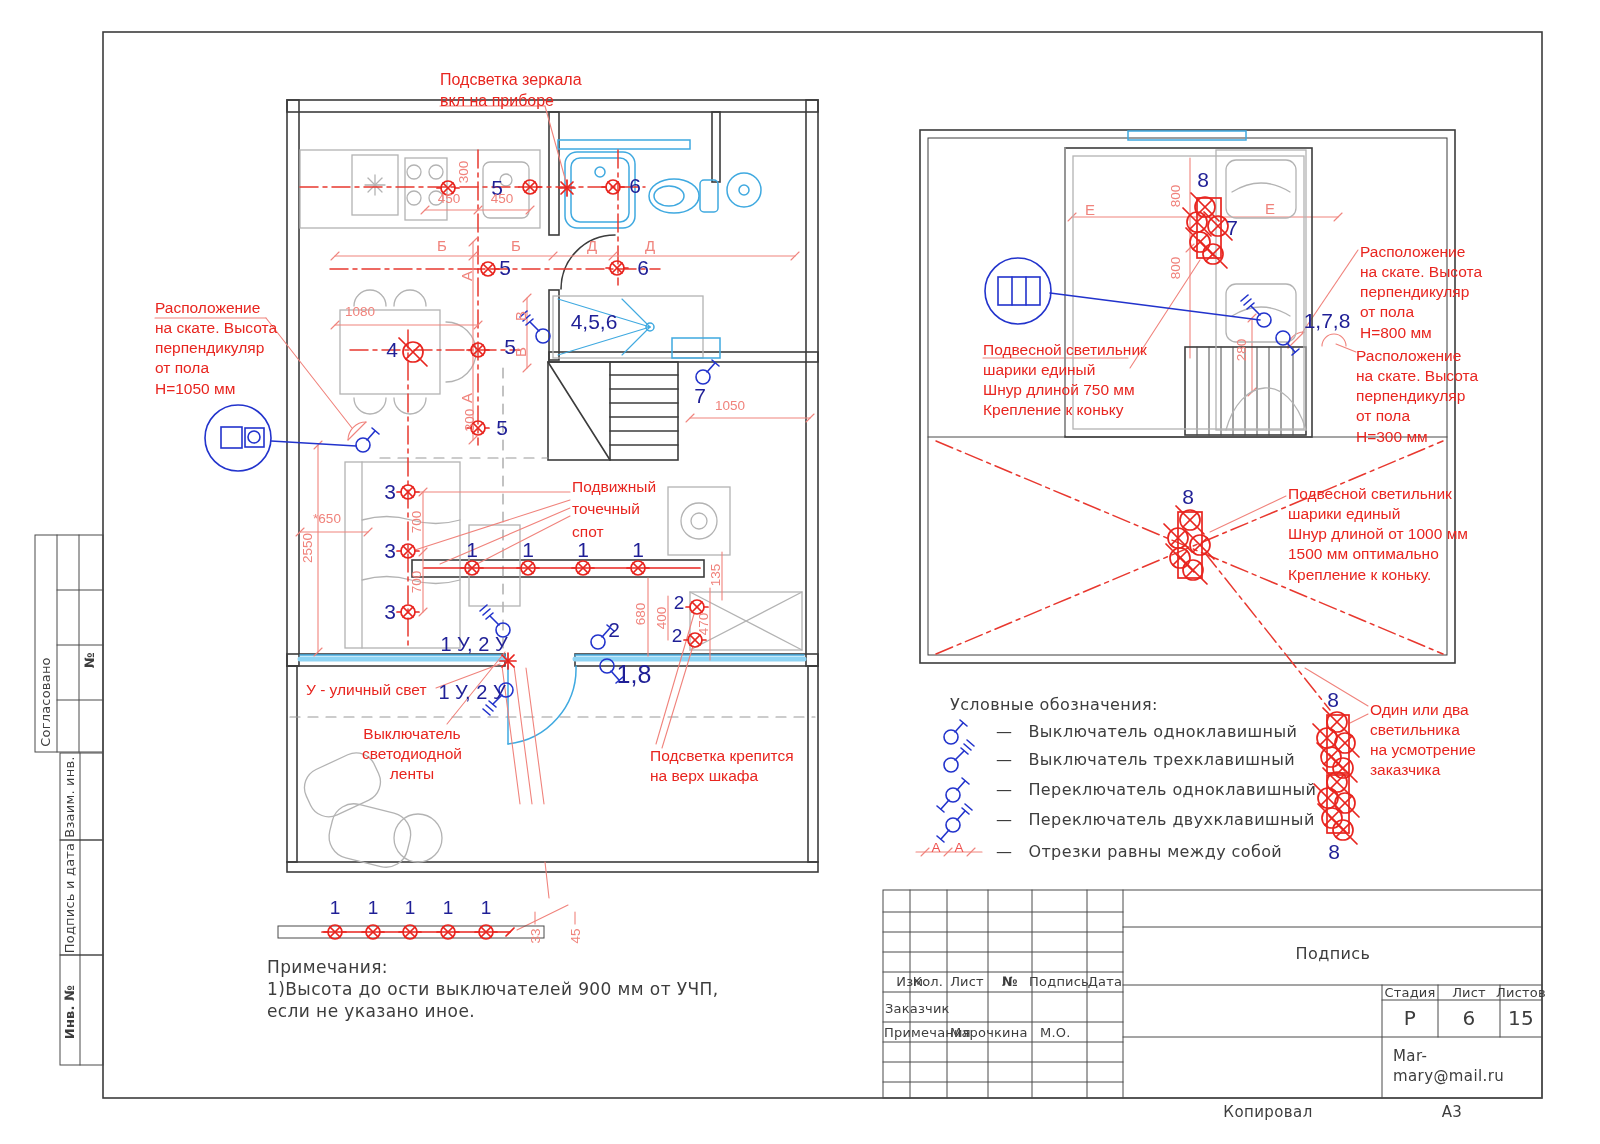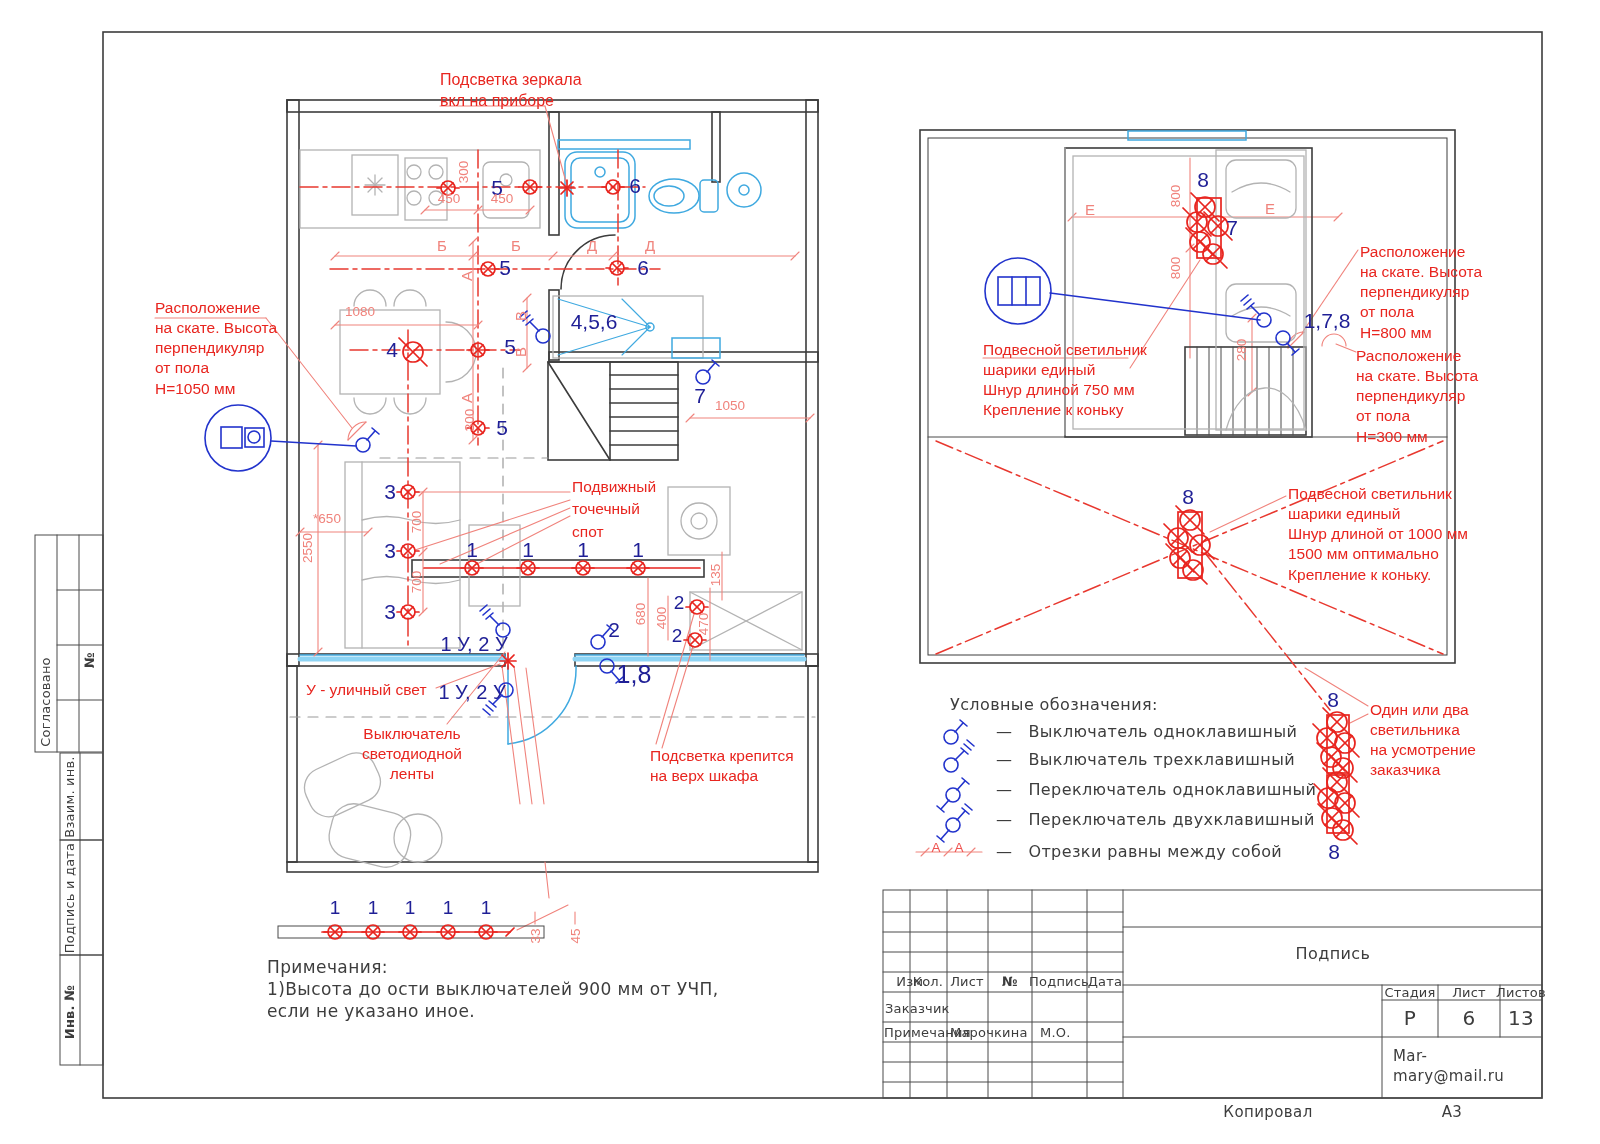--- a/index.html
+++ b/index.html
@@ -601,18 +601,18 @@
   <div class="tl cad cad13" style="left:885px;top:1000px">Заказчик</div>
   <div class="tl cad cad13" style="left:884px;top:1024px">Примечания</div>
   <div class="tl cad cad13" style="left:950px;top:1024px">Марочкина</div>
   <div class="tl cad cad13" style="left:1040px;top:1024px">М.О.</div>
   <div class="pin cad" style="left:1333px;top:954px">Подпись</div>
   <div class="pin cad cad13" style="left:1410px;top:993px">Стадия</div>
   <div class="pin cad cad13" style="left:1469px;top:993px">Лист</div>
   <div class="pin cad cad13" style="left:1521px;top:993px">Листов</div>
   <div class="pin cad cadmid" style="left:1410px;top:1018px">Р</div>
   <div class="pin cad cadmid" style="left:1469px;top:1018px">6</div>
-  <div class="pin cad cadmid" style="left:1521px;top:1018px">13</div>
+  <div class="pin cad cadmid" style="left:1521px;top:1018px">15</div>
   <div class="pin cad" style="left:1462px;top:1066px;font-size:15px">Mar-mary@mail.ru</div>
   <div class="pin cad" style="left:1268px;top:1112px;font-size:15px">Копировал</div>
   <div class="pin cad" style="left:1452px;top:1112px;font-size:15px">А3</div>
 
 </div>
 
 </body></html>

